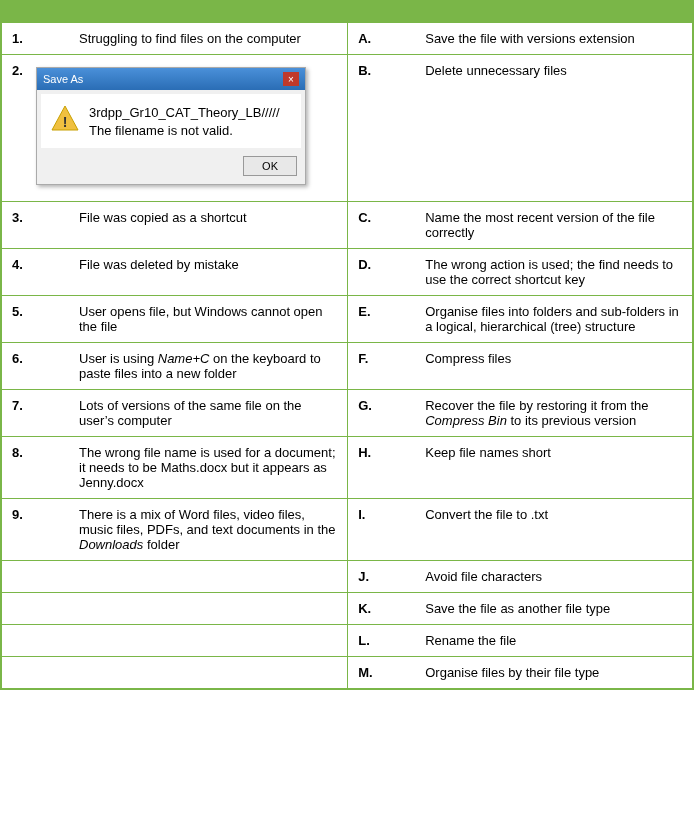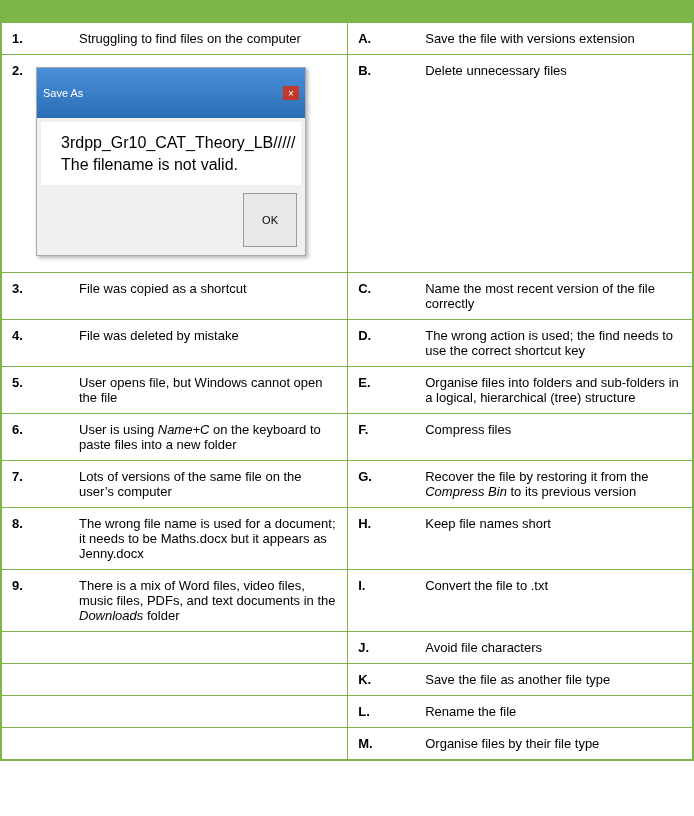--- a/index.html
+++ b/index.html
@@ -57,21 +57,21 @@
     .dialog-box {
       border: 1px solid #aaa;
       background: #f0f0f0;
       width: 270px;
       font-size: 11px;
       box-shadow: 2px 2px 4px rgba(0,0,0,0.3);
     }
     .dialog-titlebar {
       background: linear-gradient(to bottom, #4a90d9, #2a6db5);
       color: white;
-      padding: 18px 6px;
+      padding: 4px 6px;
       font-size: 11px;
       display: flex;
       justify-content: space-between;
       align-items: center;
     }
     .dialog-close {
       background: #c0392b;
       color: white;
       border: none;
       width: 16px;
@@ -84,31 +84,31 @@
     }
     .dialog-body {
       padding: 10px 10px 8px 10px;
       display: flex;
       gap: 10px;
       align-items: flex-start;
       background: white;
       margin: 4px;
     }
     .dialog-msg {
-      font-size: 16px;
+      font-size: 13px;
       line-height: 1.4;
     }
     .dialog-footer {
       display: flex;
       justify-content: flex-end;
       padding: 4px 8px 8px 8px;
       background: #f0f0f0;
     }
     .ok-btn {
-      padding: 20px 18px;
+      padding: 3px 18px;
       font-size: 11px;
       background: #e8e8e8;
       border: 1px solid #999;
       cursor: pointer;
     }
   </style>
 </head>
 <body>
 
 <table>

